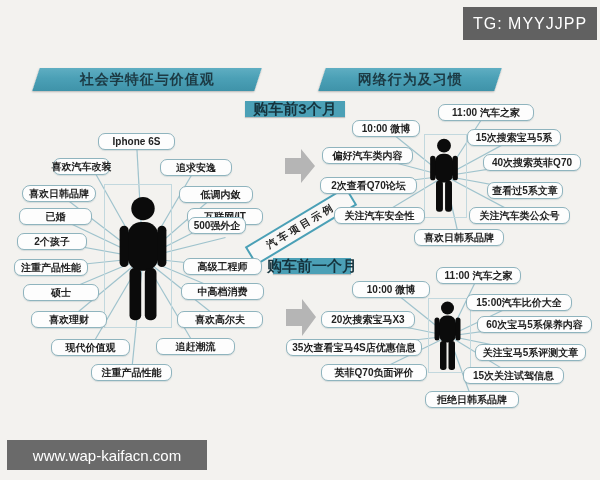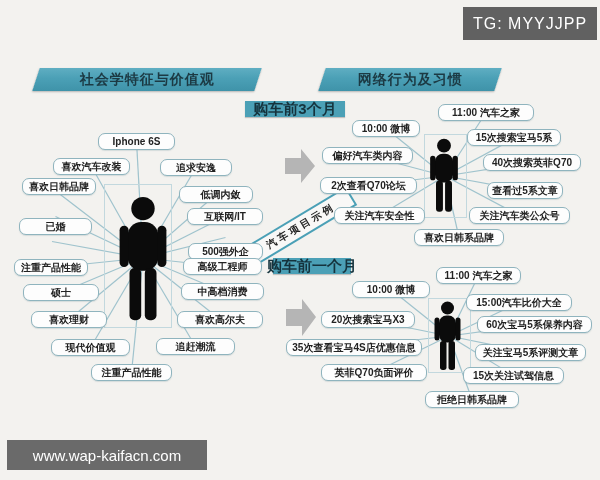--- a/index.html
+++ b/index.html
@@ -156,27 +156,28 @@
 
   <div class="person-frame" style="left:428px;top:298px;width:41px;height:73px;"></div>
   <svg class="person" style="left:432px;top:301px;" width="31" height="70" viewBox="0 0 60 140">
       <use href="#person-shape"></use>
     </svg>
 
   <div class="tg-box">TG: MYYJJPP</div>
   <div class="watermark-box">www.wap-kaifacn.com</div>
 
 <div class="callout" style="left: 98px; top: 133px; width: 77px;">Iphone 6S</div>
-    <div class="callout" style="left: 53px; top: 158px; width: 77px;">喜欢汽车改装</div>
+    <div class="callout" style="left: 53px; top: 158px; width: 57px;">喜欢汽车改装</div>
     <div class="callout" style="left: 160px; top: 159px; width: 72px;">追求安逸</div>
-    <div class="callout" style="left: 22px; top: 178px; width: 74px;">喜欢日韩品牌</div>
+    <div class="callout" style="left: 22px; top: 185px; width: 74px; border-radius: 8px;">喜欢日韩品牌</div>
     <div class="callout" style="left: 179px; top: 186px; width: 74px; padding-left: 9px;">低调内敛</div>
-    <div class="callout" style="left: 19px; top: 208px; width: 73px; margin-top: 10px;">已婚</div>
+    <div class="callout" style="left: 19px; top: 208px; width: 73px;">已婚</div>
     <div class="callout" style="left: 187px; top: 208px; width: 76px;">互联网/IT</div>
-    <div class="callout" style="left: 188px; top: 243px; width: 75px;">500强外企</div>
+    <div class="callout" style="left: 17px; top: 233px; width: 70px;">2个孩子</div>
+    <div class="callout" style="left: 188px; top: 217px; width: 58px;">500强外企</div>
     <div class="callout" style="left: 14px; top: 259px; width: 74px;">注重产品性能</div>
     <div class="callout" style="left: 183px; top: 258px; width: 79px;">高级工程师</div>
     <div class="callout" style="left: 23px; top: 284px; width: 76px;">硕士</div>
     <div class="callout" style="left: 181px; top: 283px; width: 83px;">中高档消费</div>
     <div class="callout" style="left: 31px; top: 311px; width: 76px;">喜欢理财</div>
     <div class="callout" style="left: 177px; top: 311px; width: 86px;">喜欢高尔夫</div>
     <div class="callout" style="left: 51px; top: 339px; width: 79px;">现代价值观</div>
     <div class="callout" style="left: 156px; top: 338px; width: 79px;">追赶潮流</div>
     <div class="callout" style="left: 91px; top: 364px; width: 81px;">注重产品性能</div>
     <div class="callout" style="left: 352px; top: 120px; width: 68px;">10:00 微博</div>

